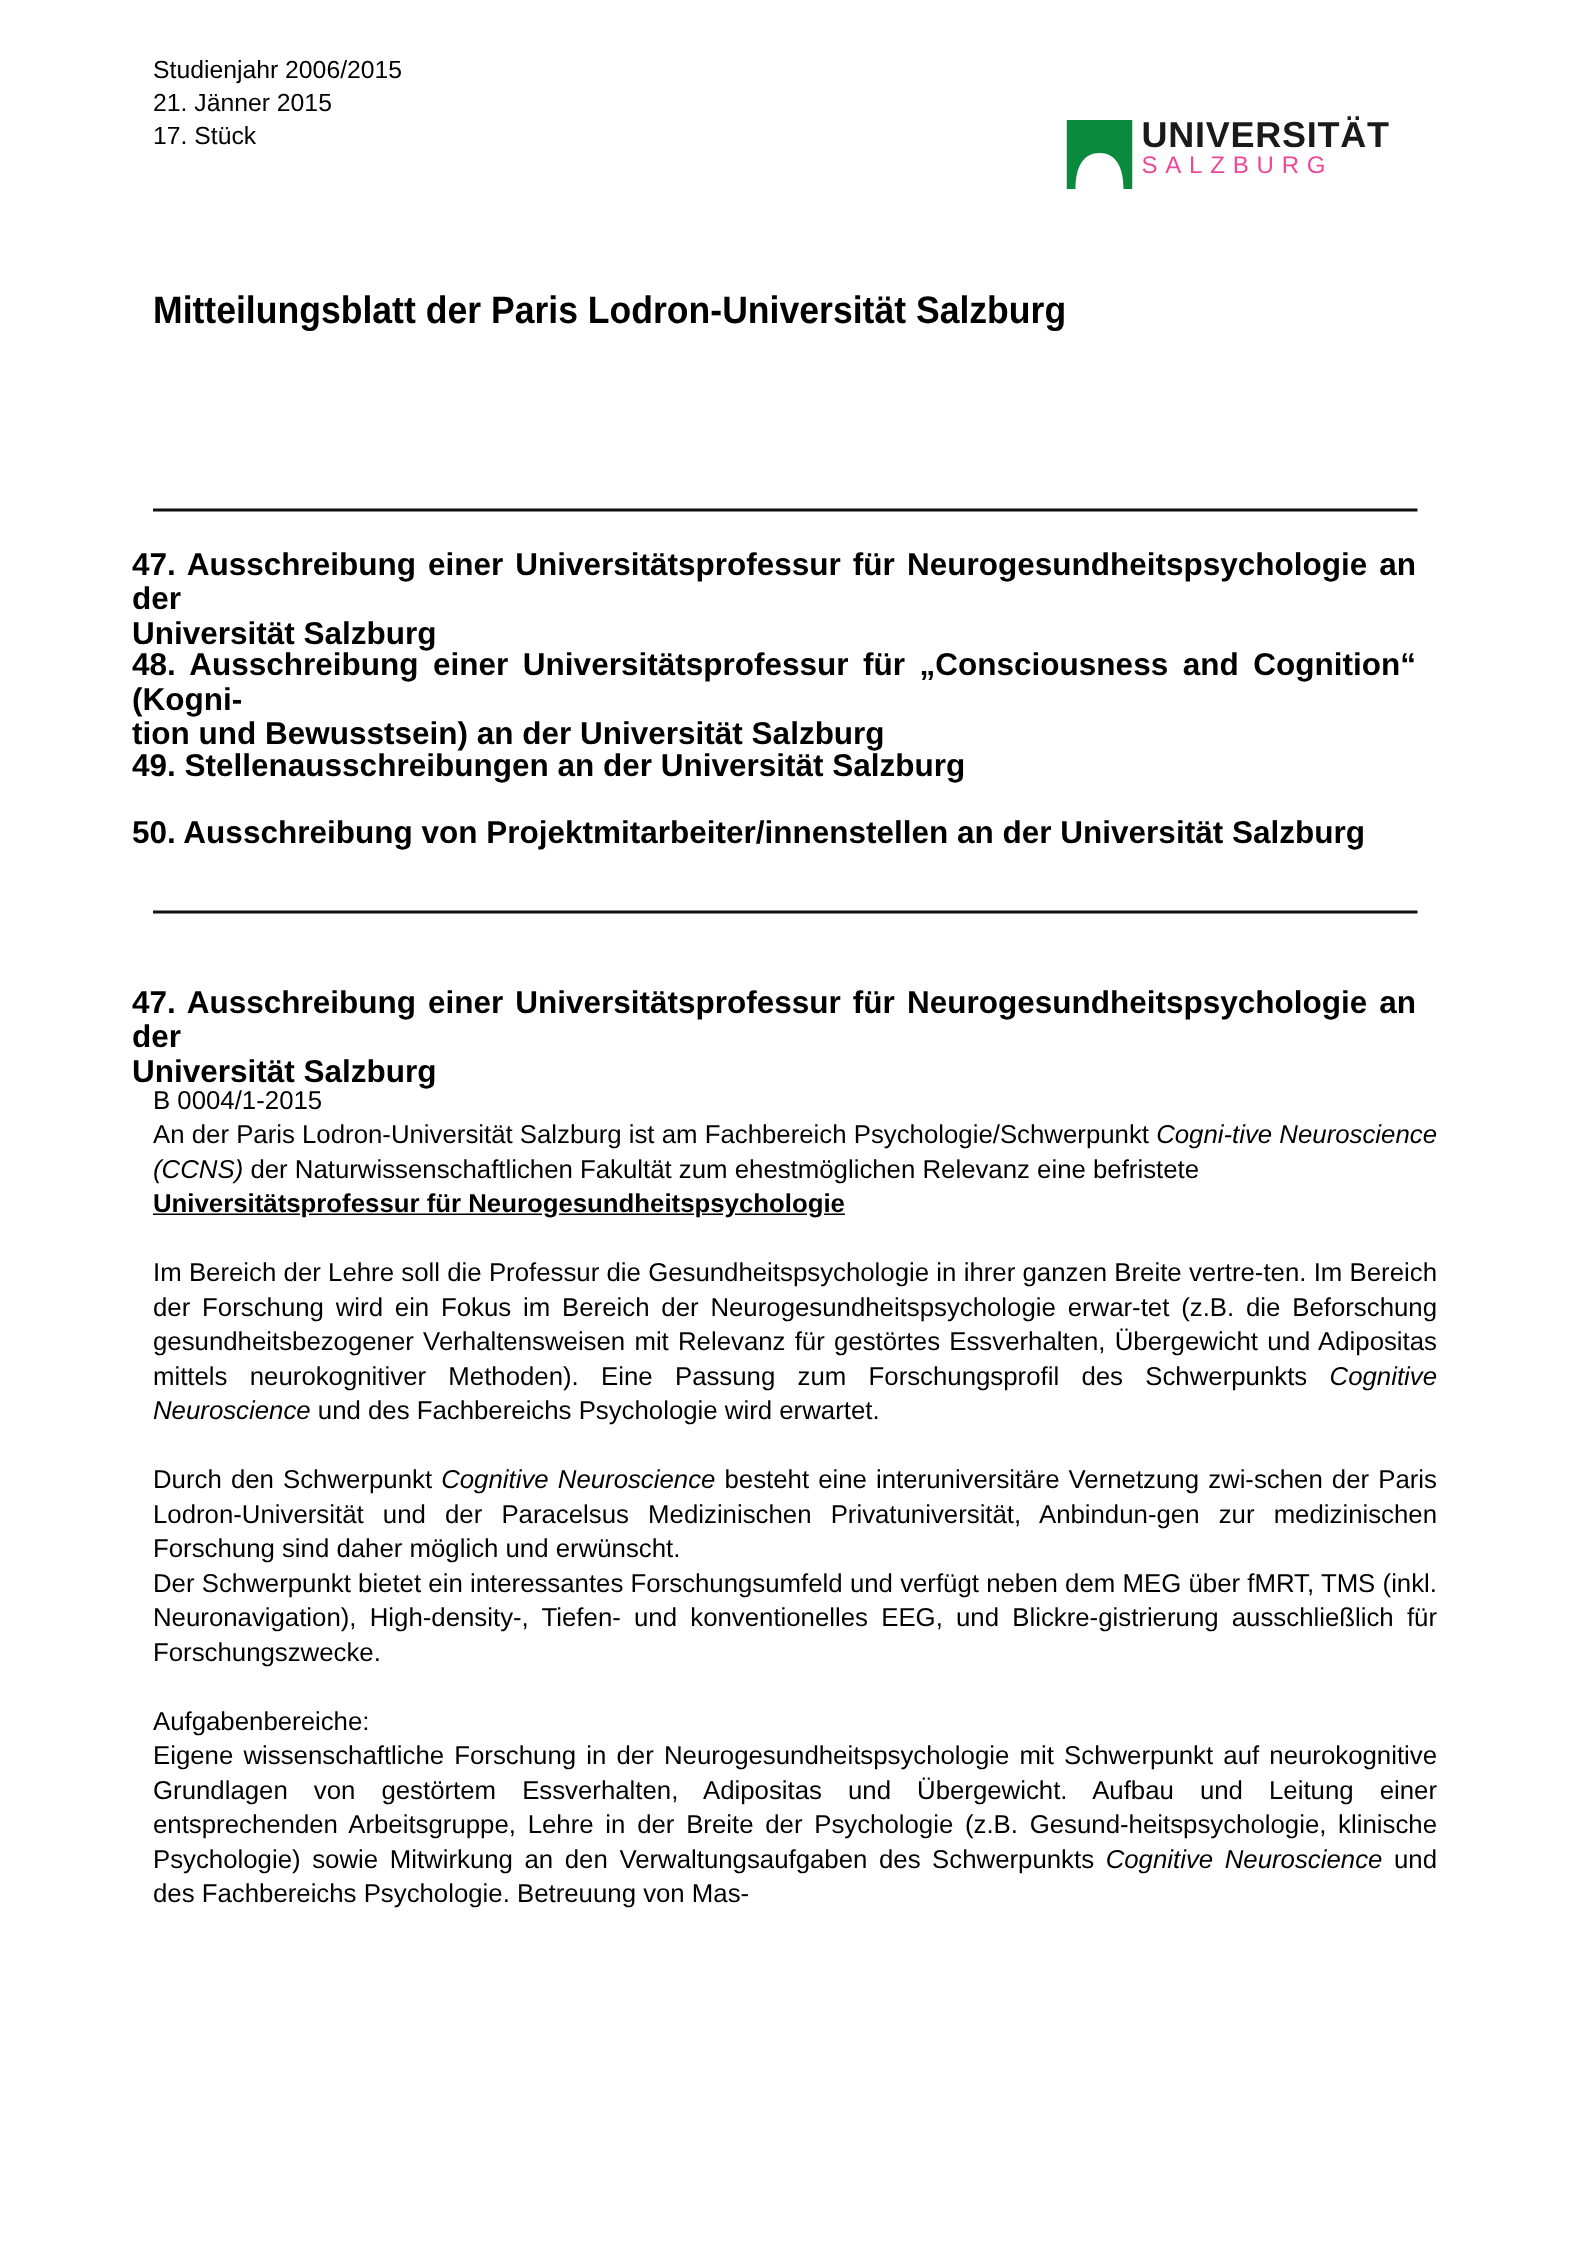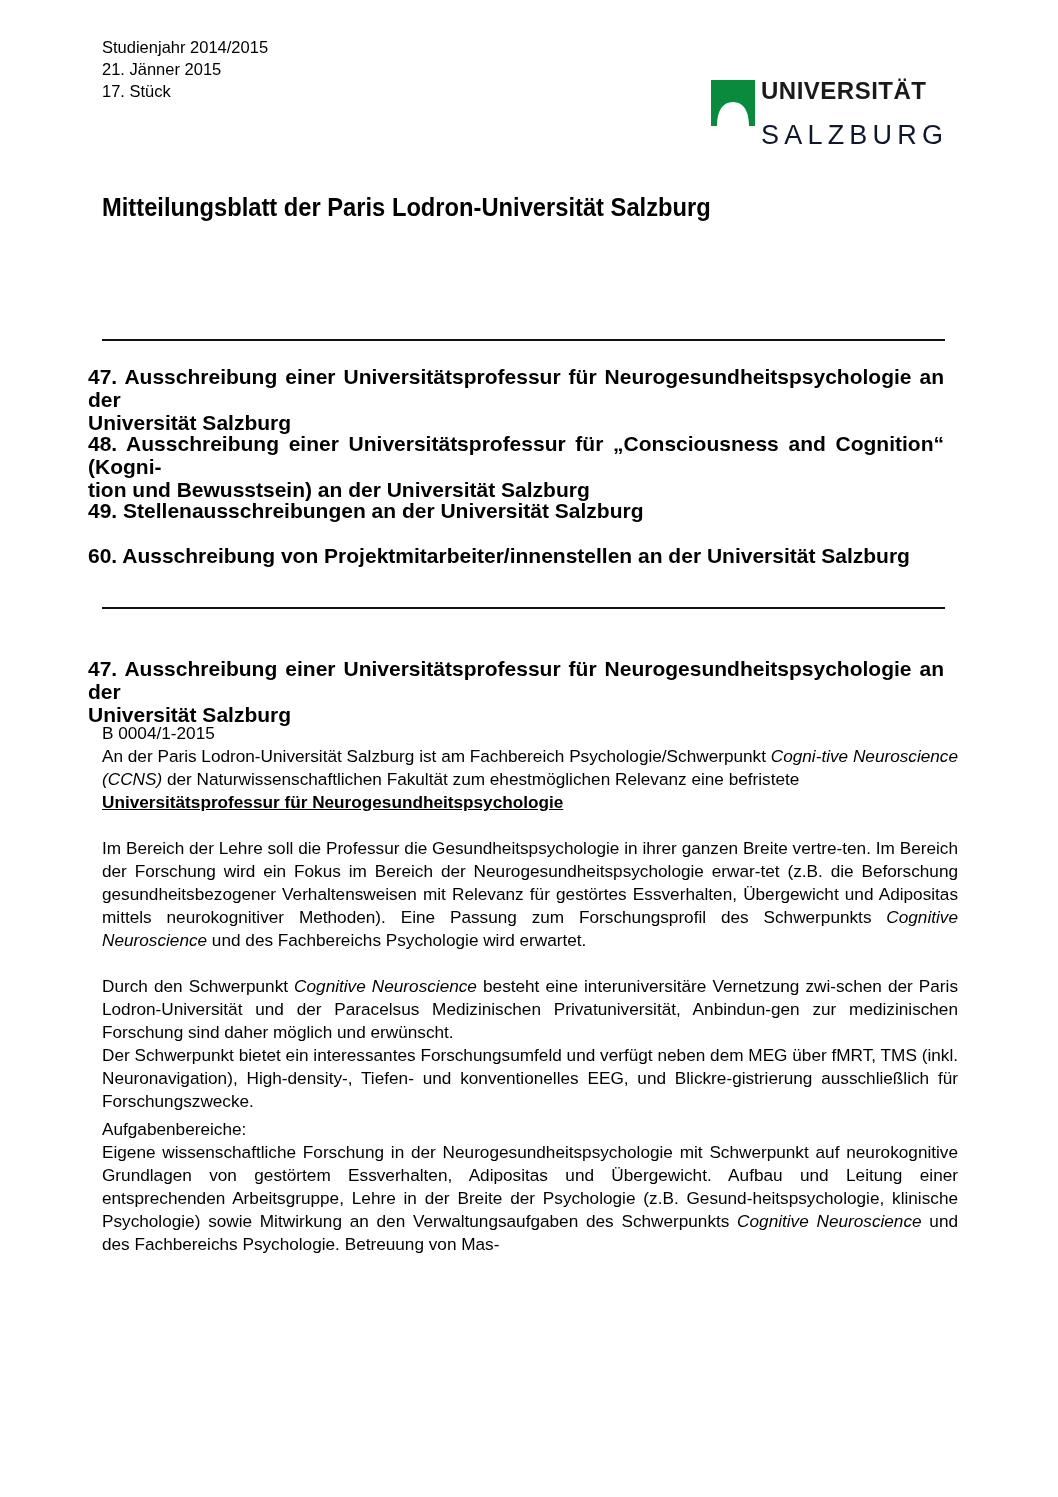--- a/index.html
+++ b/index.html
@@ -5,37 +5,37 @@
     html, body { margin: 0; padding: 0; background: #ffffff; }
     body {
       width: 1058px; height: 1497px; position: relative; overflow: hidden;
       font-family: "Liberation Sans", sans-serif; color: #000;
     }
     .abs { position: absolute; }
     .meta { left: 102px; top: 36px; font-size: 16.5px; line-height: 22px; }
     .logo { left: 711px; top: 80px; width: 210px; height: 50px; padding-left: 36px; }
     .logo-mark { position: absolute; left: 0; top: 0; width: 44px; height: 46px; }
     .logo-word1 { position: absolute; left: 50px; top: -3px; font-size: 24px; font-weight: bold; letter-spacing: 0.5px; color: #1a1a1a; }
-    .logo-word2 { position: absolute; left: 50px; top: 22px; font-size: 27px; letter-spacing: 5.2px; color: #0f172a; margin-top: 18px; }
+    .logo-word2 { position: absolute; left: 50px; top: 22px; font-size: 16px; letter-spacing: 5.2px; color: #ec4899; }
     .title { left: 102px; top: 193px; font-size: 25.5px; font-weight: bold; transform: scaleX(0.93); transform-origin: left top; white-space: nowrap; }
     .rule { left: 102px; width: 843px; height: 2px; background: #111; }
     .toc { left: 88px; width: 856px; font-size: 21px; font-weight: bold; line-height: 23px; }
     .toc-item { position: absolute; left: 0; width: 856px; text-align: justify; text-align-last: left; }
     .just { text-align: justify; }
     .body { left: 102px; width: 856px; font-size: 17.2px; line-height: 23px; }
     .body p { margin: 0; text-align: justify; }
     .center-heading { text-align: center; font-weight: bold; text-decoration: underline; }
     .b { font-weight: normal; }
     .i { font-style: italic; }
   </style>
 </head>
 <body>
 
 <div class="abs meta">
-  <div>Studienjahr 2014/2015</div>
+  <div>Studienjahr 2006/2015</div>
   <div>21. Jänner 2015</div>
   <div>17. Stück</div>
 </div>
 
 <div class="abs logo">
   <svg class="logo-mark" viewBox="0 0 44 46">
     <path d="M0 0 H44 V46 H38 C38 30 32 22 22 22 C12 22 6 30 6 46 H0 Z" fill="#0a8a3c"></path>
   </svg>
   <div class="logo-word1">UNIVERSITÄT</div>
   <div class="logo-word2">SALZBURG</div>
@@ -51,33 +51,33 @@
     <div>Universität Salzburg</div>
   </div>
   <div class="toc-item" style="top:67px;">
     <div class="just" style="text-align-last:justify;">48. Ausschreibung einer Universitätsprofessur für „Consciousness and Cognition“ (Kogni-</div>
     <div>tion und Bewusstsein) an der Universität Salzburg</div>
   </div>
   <div class="toc-item" style="top:134px;">
     <div>49. Stellenausschreibungen an der Universität Salzburg</div>
   </div>
   <div class="toc-item" style="top:179px;">
-    <div>60. Ausschreibung von Projektmitarbeiter/innenstellen an der Universität Salzburg</div>
+    <div>50. Ausschreibung von Projektmitarbeiter/innenstellen an der Universität Salzburg</div>
   </div>
 </div>
 
 <div class="abs rule" style="top:607px;"></div>
 
 <div class="abs toc" style="top:657px;">
   <div class="just" style="text-align-last:justify;">47. Ausschreibung einer Universitätsprofessur für Neurogesundheitspsychologie an der</div>
   <div>Universität Salzburg</div>
 </div>
 
 <div class="abs body" style="top:722px;">
   <p>B 0004/1-2015</p>
   <p><span>An der Paris Lodron-Universität Salzburg ist am </span><span class="b">Fachbereich Psychologie/Schwerpunkt </span><span class="b i">Cogni-tive Neuroscience (CCNS)</span><span> der Naturwissenschaftlichen Fakultät zum ehestmöglichen Relevanz eine befristete</span></p>
   <p class="center-heading">Universitätsprofessur für Neurogesundheitspsychologie</p>
   <p style="margin-top:23px;"><span>Im Bereich der Lehre soll die Professur die Gesundheitspsychologie in ihrer ganzen Breite vertre-ten. Im Bereich der Forschung wird ein Fokus im Bereich der Neurogesundheitspsychologie erwar-tet (z.B. die Beforschung gesundheitsbezogener Verhaltensweisen mit Relevanz für gestörtes Essverhalten, Übergewicht und Adipositas mittels neurokognitiver Methoden). Eine Passung zum Forschungsprofil des Schwerpunkts </span><span class="i">Cognitive Neuroscience</span><span> und des Fachbereichs Psychologie wird erwartet.</span></p>
   <p style="margin-top:23px;"><span>Durch den Schwerpunkt </span><span class="i">Cognitive Neuroscience</span><span> besteht eine interuniversitäre Vernetzung zwi-schen der Paris Lodron-Universität und der Paracelsus Medizinischen Privatuniversität, Anbindun-gen zur medizinischen Forschung sind daher möglich und erwünscht.</span></p>
   <p style="">Der Schwerpunkt bietet ein interessantes Forschungsumfeld und verfügt neben dem MEG über fMRT, TMS (inkl. Neuronavigation), High-density-, Tiefen- und konventionelles EEG, und Blickre-gistrierung ausschließlich für Forschungszwecke.</p>
-  <p style="margin-top:5px;">Aufgabenbereiche:</p>
+  <p style="margin-top:23px;">Aufgabenbereiche:</p>
   <p><span>Eigene wissenschaftliche Forschung in der Neurogesundheitspsychologie mit Schwerpunkt auf neurokognitive Grundlagen von gestörtem Essverhalten, Adipositas und Übergewicht. Aufbau und Leitung einer entsprechenden Arbeitsgruppe, Lehre in der Breite der Psychologie (z.B. Gesund-heitspsychologie, klinische Psychologie) sowie Mitwirkung an den Verwaltungsaufgaben des Schwerpunkts </span><span class="i">Cognitive Neuroscience</span><span> und des Fachbereichs Psychologie. Betreuung von Mas-</span></p>
 </div>
 
 </body></html>

